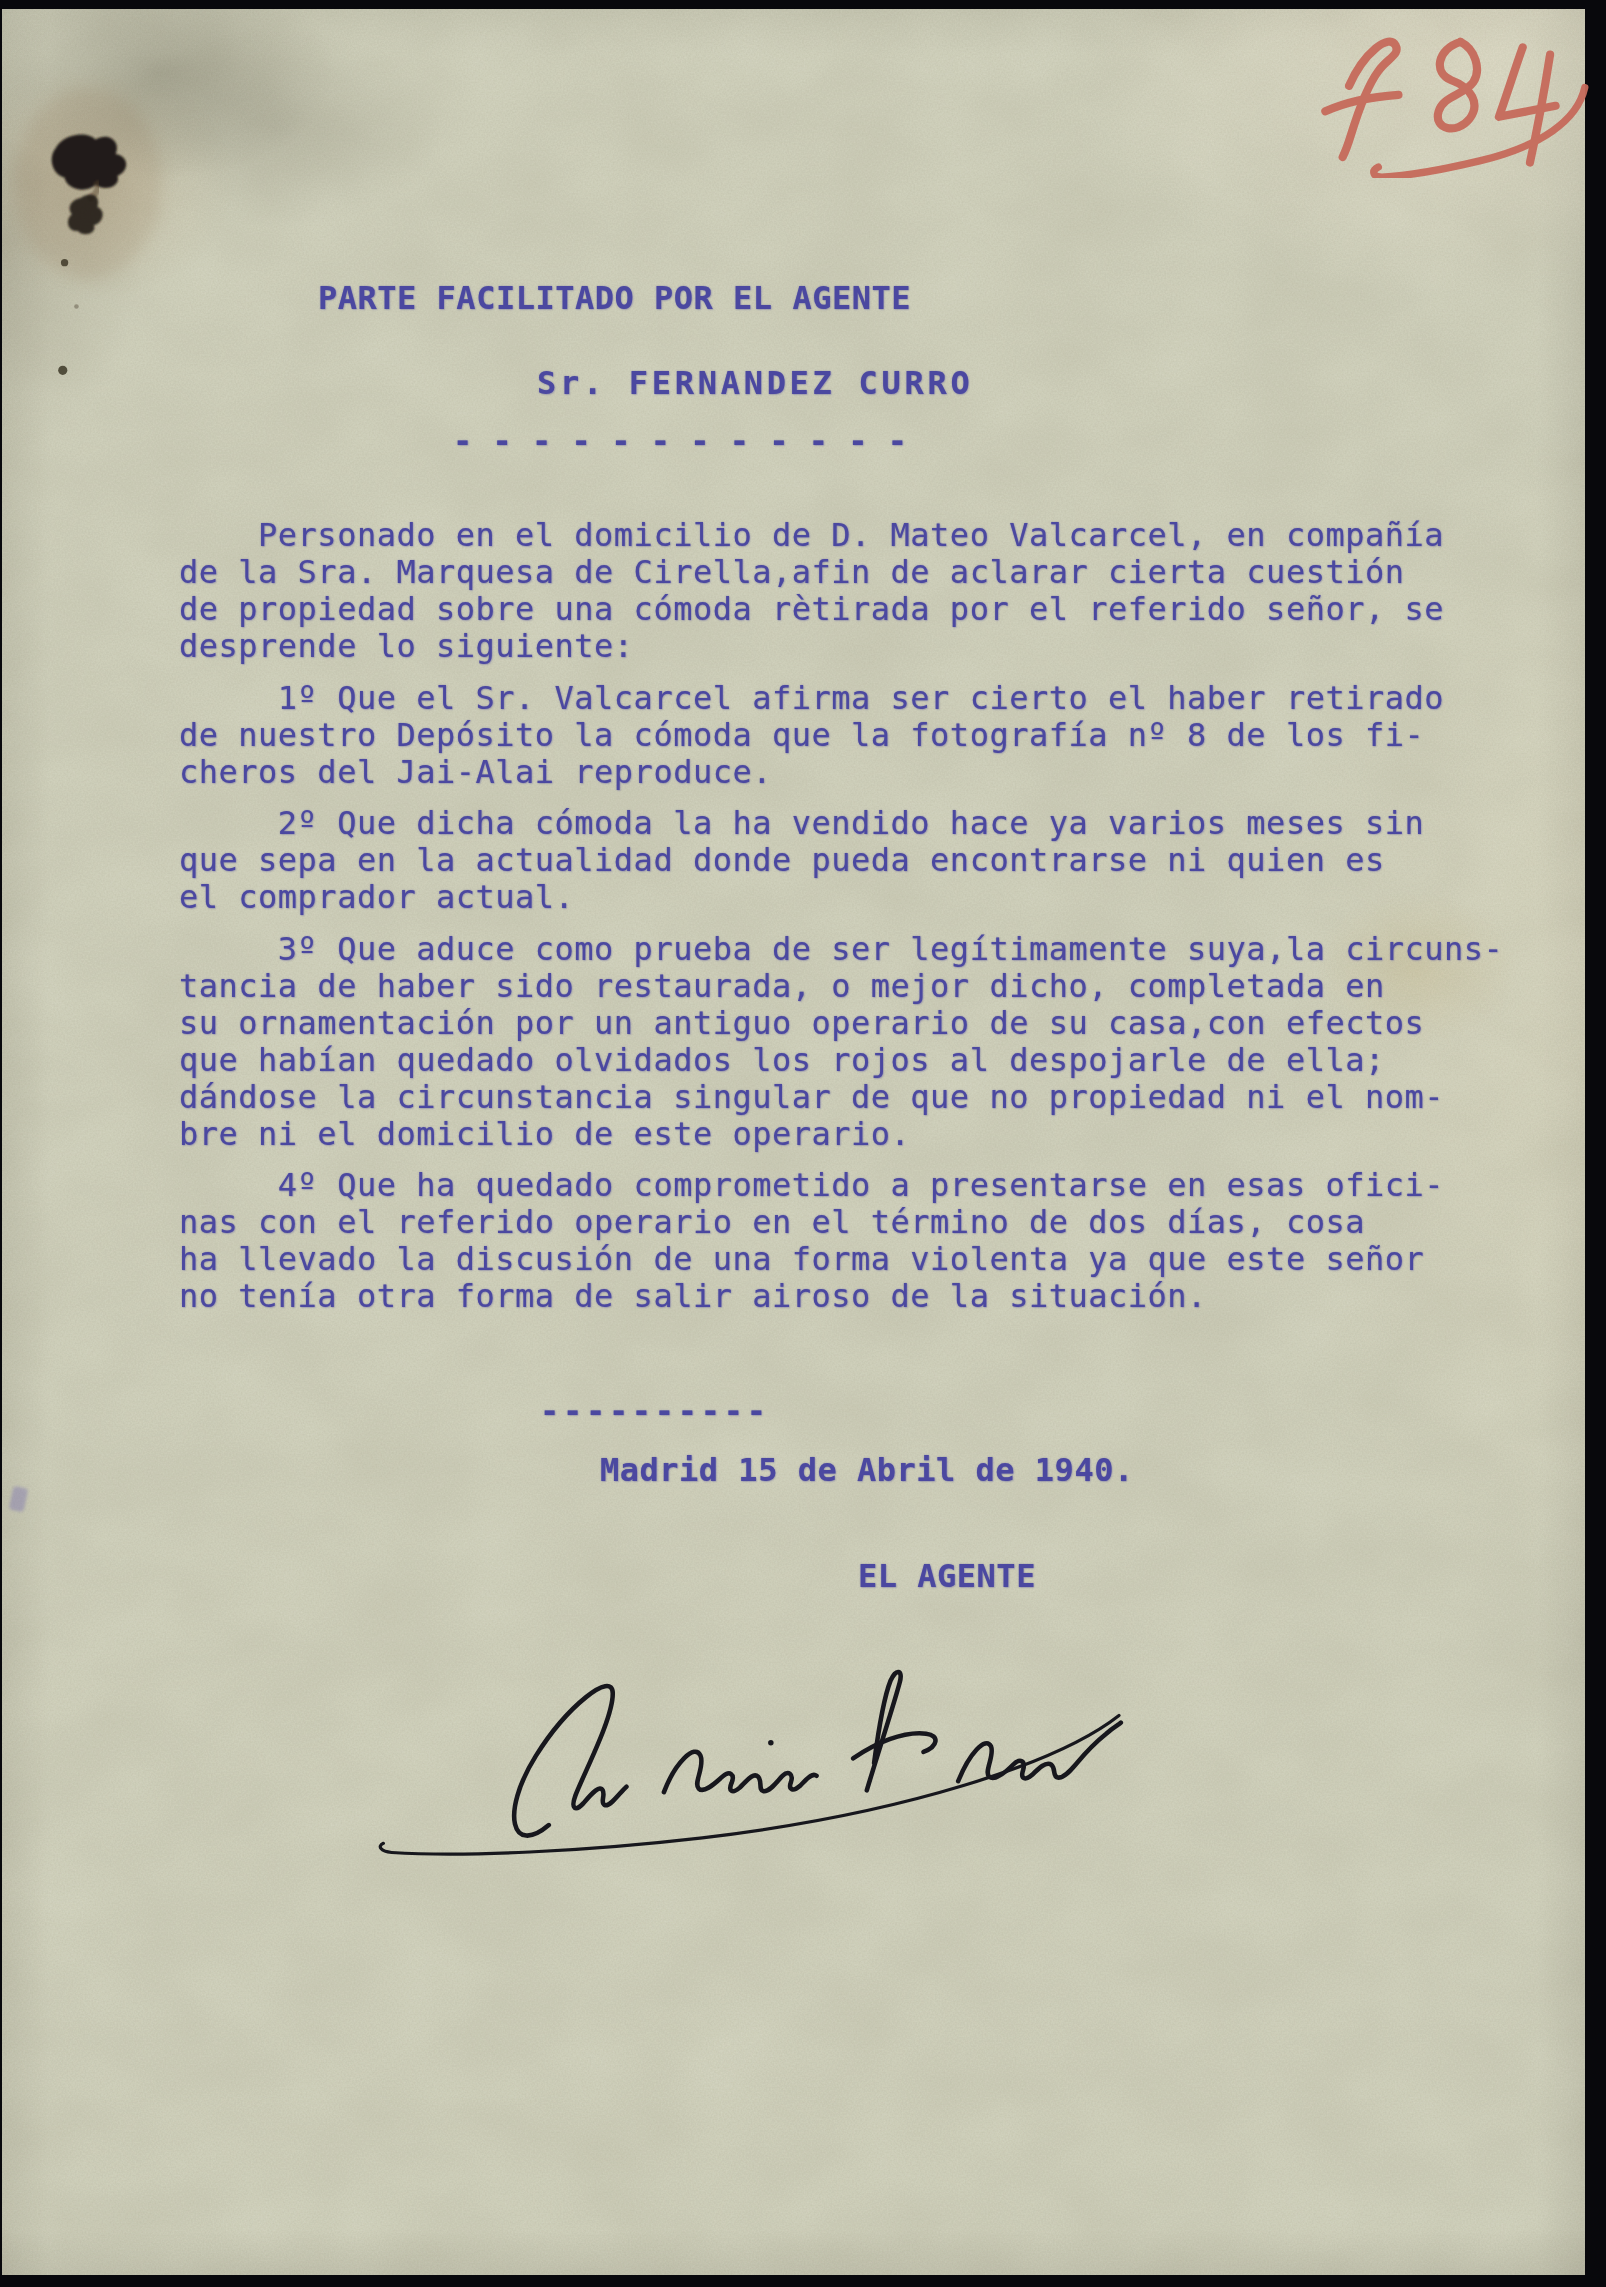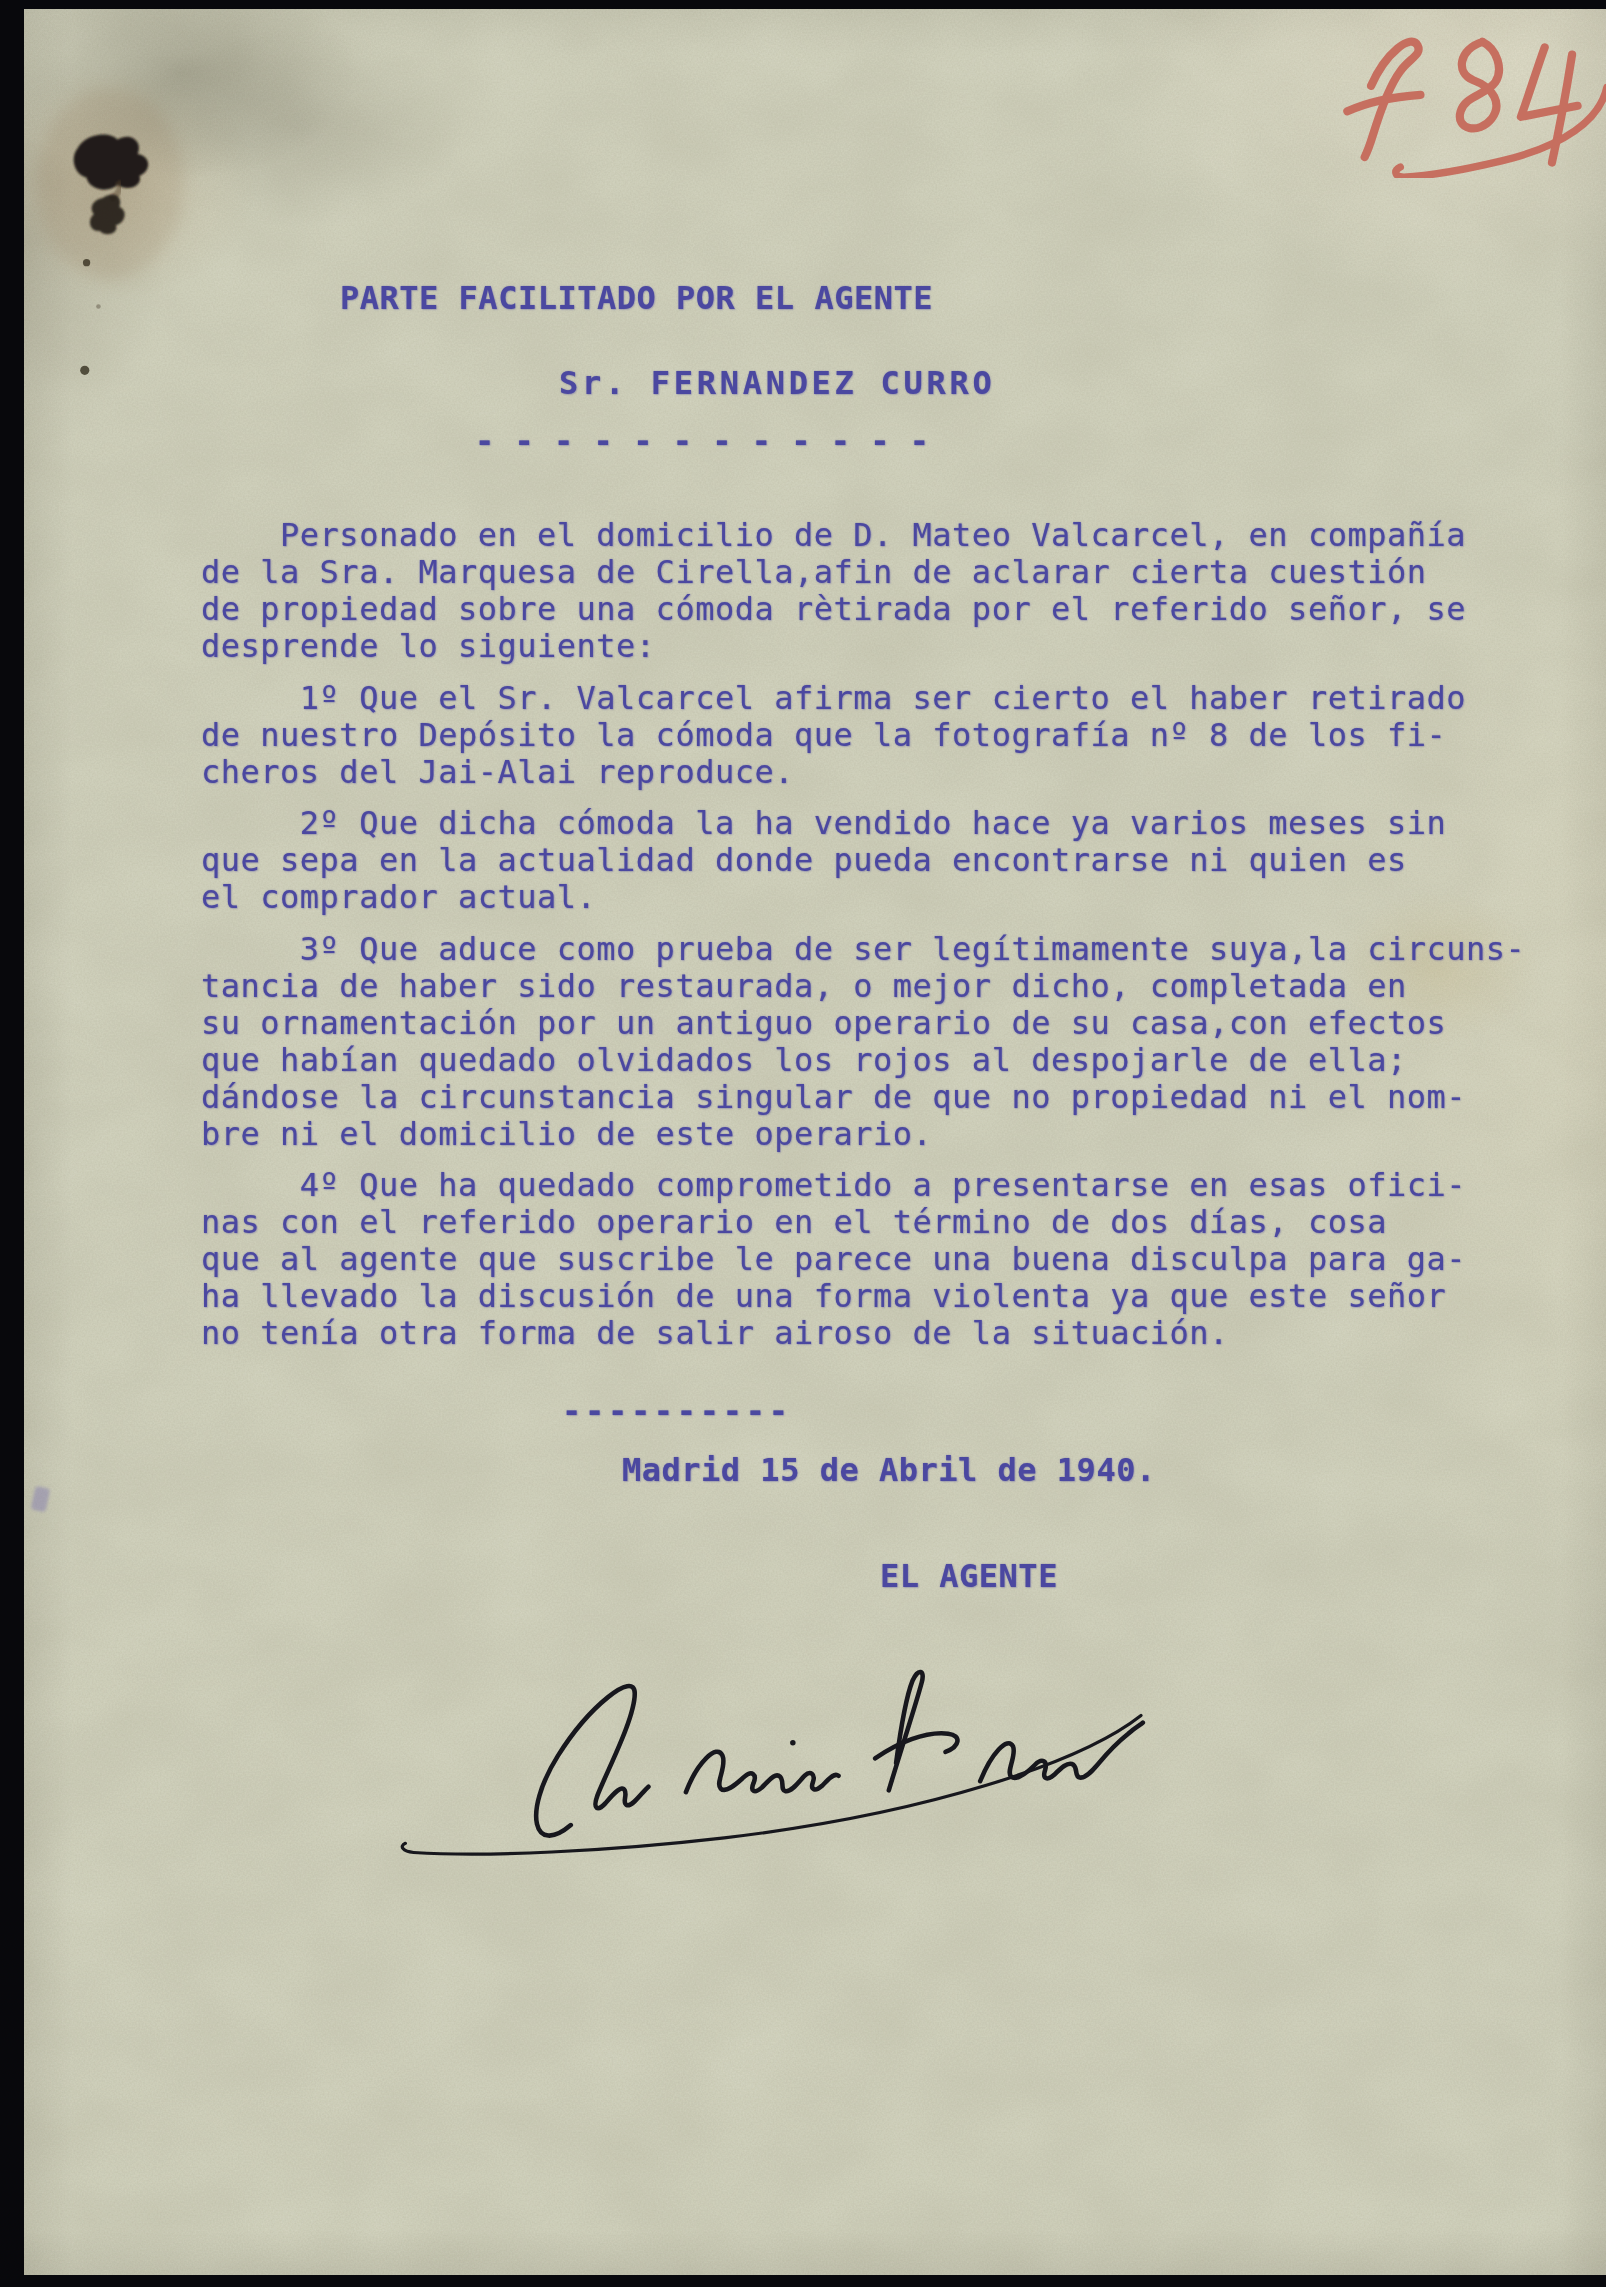--- a/index.html
+++ b/index.html
@@ -6,21 +6,21 @@
   body {
     width: 1606px; height: 2288px;
     position: relative;
     background: #08080c;
     overflow: hidden;
     font-family: "DejaVu Sans Mono", monospace;
   }
   
   .paper {
     position: absolute;
-    left: 24px; top: 9.1px;
+    left: 2px; top: 9.1px;
     width: 1583px; height: 2266px;
     background:
       radial-gradient(ellipse 274px 164px at 155px 64px,  rgba(85,80,62,.30), rgba(85,80,62,0) 65%),
       radial-gradient(ellipse 256px 155px at 274px 119px, rgba(100,95,78,.18), transparent 65%),
       radial-gradient(ellipse 201px 292px at 0px 238px,   rgba(110,100,80,.18), transparent 70%),
       radial-gradient(ellipse 219px 183px at 91px 174px, rgba(139,103,60,.18), transparent 65%),
       radial-gradient(ellipse 146px 110px at 1413px 959px, rgba(198,168,92,.16), transparent 70%),
       radial-gradient(ellipse 548px 347px at 92% 2%,  rgba(240,234,214,.50), transparent 70%),
       radial-gradient(ellipse 457px 822px at 101% 45%, rgba(233,228,203,.35), transparent 75%),
       linear-gradient(90deg, rgba(105,100,84,.12), rgba(105,100,84,0) 3%, rgba(105,100,84,0) 97%, rgba(105,100,84,.12)),
@@ -150,21 +150,20 @@
         <div class="line">     3º Que aduce como prueba de ser legítimamente suya,la circuns-</div>
         <div class="line">tancia de haber sido restaurada, o mejor dicho, completada en</div>
         <div class="line">su ornamentación por un antiguo operario de su casa,con efectos</div>
         <div class="line">que habían quedado olvidados los rojos al despojarle de ella;</div>
         <div class="line">dándose la circunstancia singular de que no propiedad ni el nom-</div>
         <div class="line">bre ni el domicilio de este operario.</div>
       </div>
       <div class="para">
         <div class="line">     4º Que ha quedado comprometido a presentarse en esas ofici-</div>
         <div class="line">nas con el referido operario en el término de dos días, cosa</div>
-        <div class="line">que al agente que suscribe le parece una buena disculpa para ga-</div>
         <div class="line">ha llevado la discusión de una forma violenta ya que este señor</div>
         <div class="line">no tenía otra forma de salir airoso de la situación.</div>
       </div>
     </div>
 
   <div class="type sep-bottom">----------</div>
   <div class="type dateline">Madrid 15 de Abril de 1940.</div>
   <div class="type agent-title">EL AGENTE</div>
 
   <svg class="signature" width="786" height="265" viewBox="0 0 860 290" fill="none" stroke="#17171d" stroke-width="5" stroke-linecap="round" stroke-linejoin="round">

